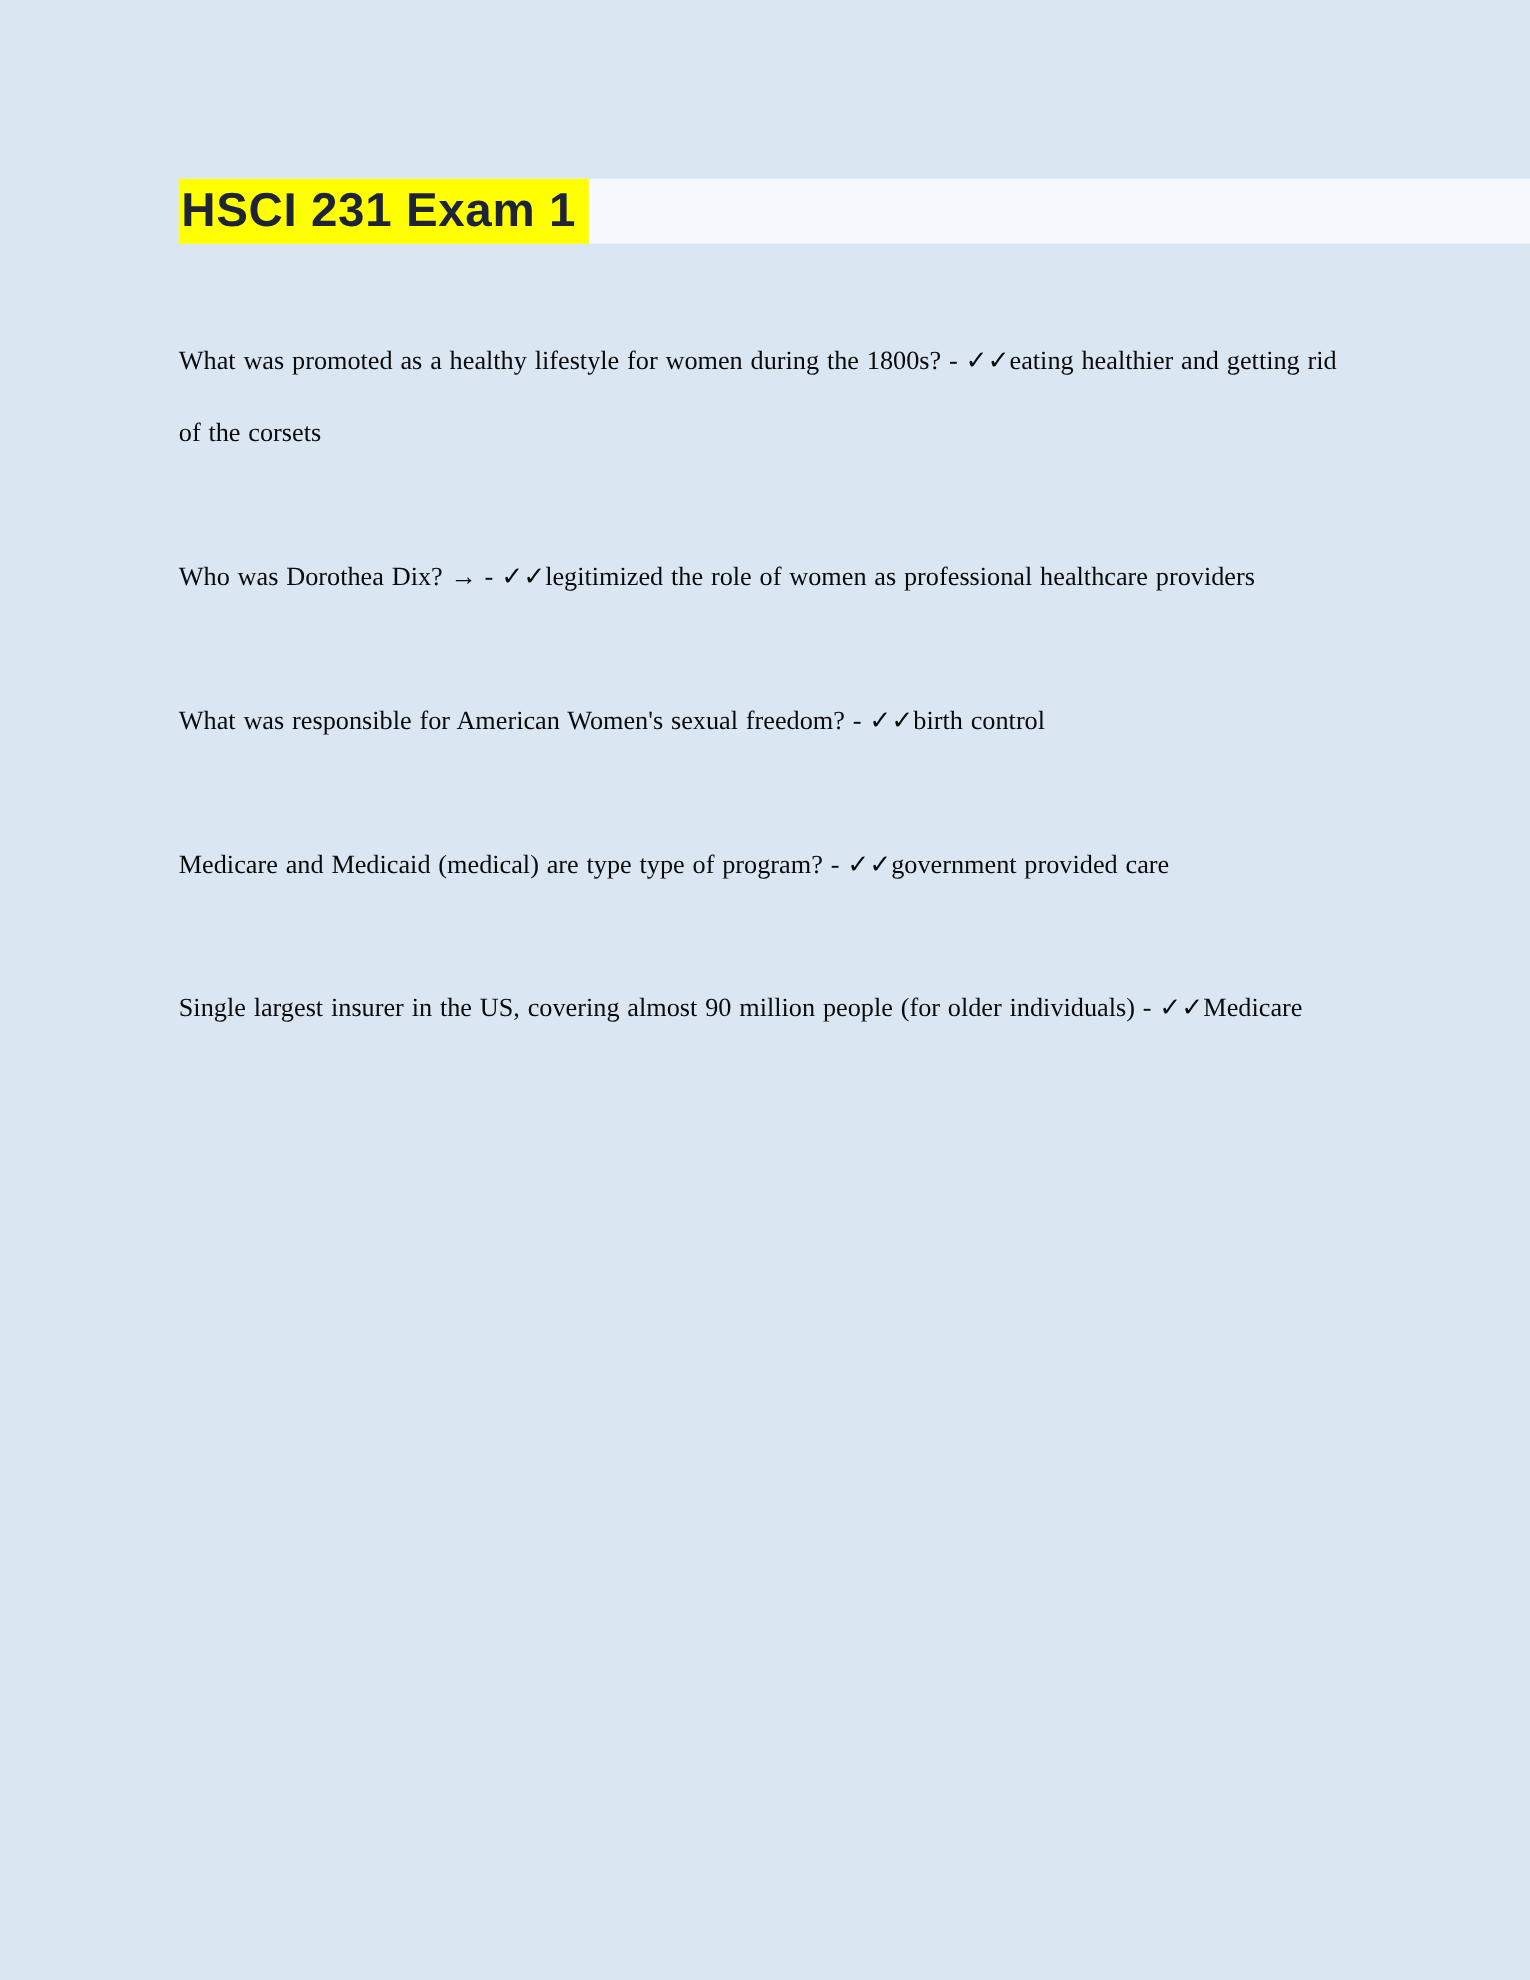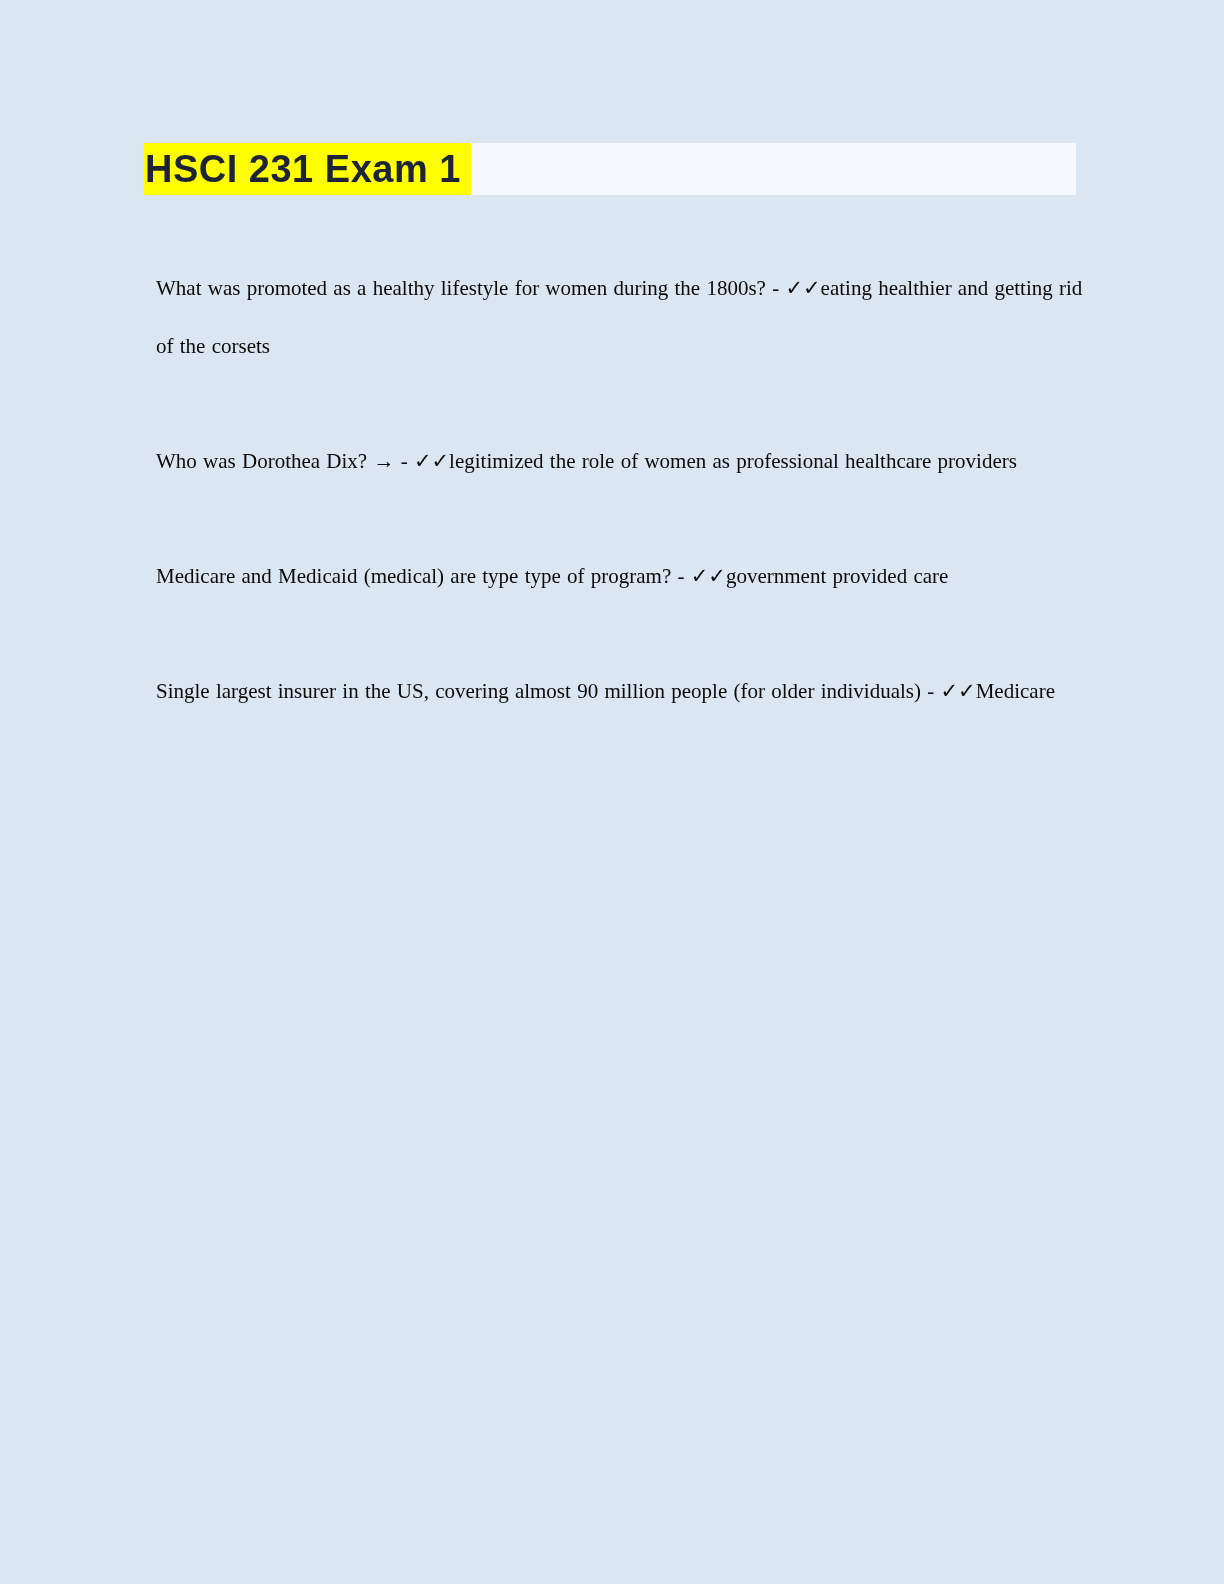--- a/index.html
+++ b/index.html
@@ -14,21 +14,21 @@
     color: var(--body-text, #0a0a0a);
     overflow: hidden;
   }
   .page {
     box-sizing: border-box;
     width: 1224px;
     height: 1584px;
     padding: 143px 140px 0 143px;
   }
   .title-bar {
-    width: 933px;
+    width: 1081px;
     height: 52px;
     background: var(--title-bar, #f5f8fc);
     display: flex;
     align-items: center;
   }
   .title-highlight {
     display: inline-block;
     background: var(--title-hl, #ffff00);
     height: 52px;
     line-height: 52px;
@@ -38,21 +38,20 @@
     font-family: "Liberation Sans", sans-serif;
     font-weight: bold;
     font-size: 38px;
     color: var(--title-text, #1e2433);
     letter-spacing: 0.5px;
     white-space: nowrap;
   }
   .qa-list {
     margin-top: 64px;
     width: 940px;
-    margin-left: 13px;
   }
   .qa-item {
     font-size: 21px;
     line-height: 58px;
     margin: 0 0 57px 0;
     white-space: pre-wrap;
     word-spacing: 1px;
   }
 </style>
 </head>
@@ -62,17 +61,18 @@
 
   <div class="title-bar">
     <span class="title-highlight">
       <span class="page-title">HSCI 231 Exam 1</span>
     </span>
   </div>
 
   <div class="qa-list">
     <p class="qa-item">What was promoted as a healthy lifestyle for women during the 1800s? - ✓✓eating healthier and getting rid of the corsets</p>
     <p class="qa-item">Who was Dorothea Dix? → - ✓✓legitimized the role of women as professional healthcare providers</p>
+    <p class="qa-item">What was responsible for American Women's sexual freedom? - ✓✓birth control</p>
     <p class="qa-item">Medicare and Medicaid (medical) are type type of program? - ✓✓government provided care</p>
     <p class="qa-item">Single largest insurer in the US, covering almost 90 million people (for older individuals) - ✓✓Medicare</p>
   </div>
 
 </div>
 
 </body></html>

